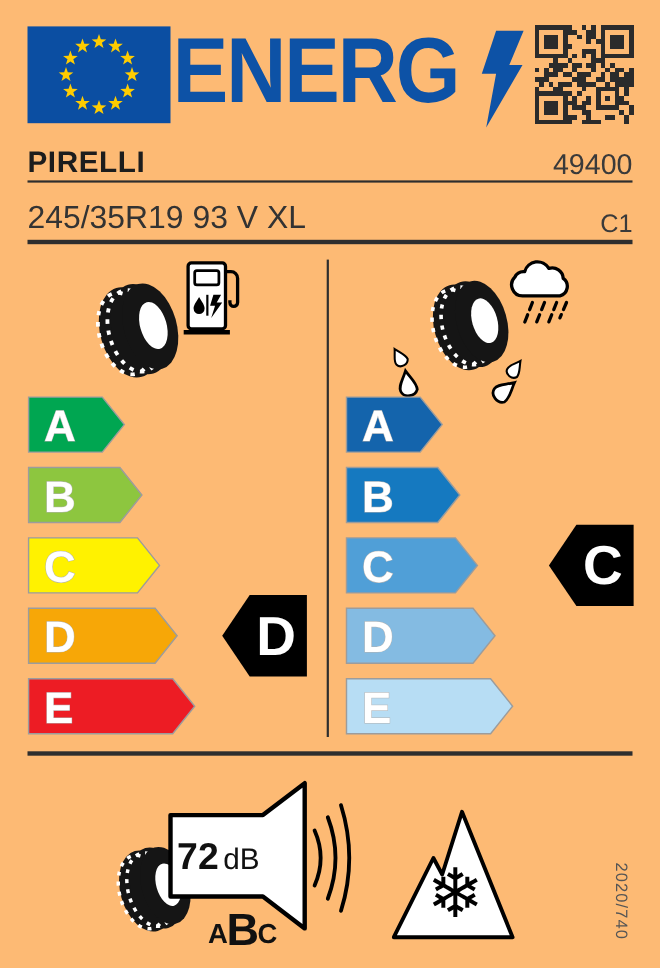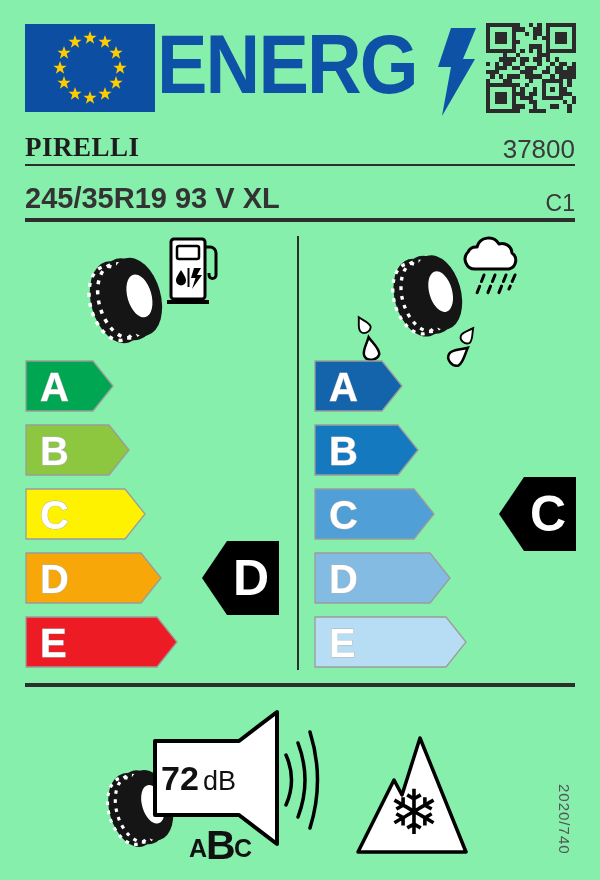--- a/index.html
+++ b/index.html
@@ -1,28 +1,28 @@
 <!DOCTYPE html>
 <html><head>
 <meta charset="utf-8">
 <style>
   html,body{margin:0;padding:0;background:#fff;}
-  .label{position:relative;width:600px;height:880px;background:#86efac;overflow:hidden;
+  .label{position:relative;width:600px;height:880px;background:#fdba74;overflow:hidden;
          font-family:"Liberation Sans",sans-serif;color:#333;}
   .rule{position:absolute;background:#2e2e2e;}
 
   
   #energ{position:absolute;left:157px;top:22px;font-size:84px;font-weight:bold;
          color:#0d52a6;letter-spacing:-2px;line-height:1;
          transform:scaleX(.9);transform-origin:left top;white-space:nowrap;}
   
-  #brand{position:absolute;left:25px;top:132px;font-family:Liberation Serif, serif;
+  #brand{position:absolute;left:25px;top:132px;font-family:Liberation Sans, sans-serif;
          font-weight:bold;font-size:27px;color:#1d1d1d;letter-spacing:.5px;}
   #article{position:absolute;right:25px;top:134px;font-size:26px;color:#3a3a3a;}
-  #size{position:absolute;left:25px;top:182px;font-size:29px;color:#333;font-weight:bold;}
+  #size{position:absolute;left:25px;top:182px;font-size:29px;color:#333;}
   #tclass{position:absolute;right:25px;top:190px;font-size:23px;color:#3a3a3a;text-align:center;}
   #reg{position:absolute;left:556px;top:784px;writing-mode:vertical-rl;
        font-size:15px;color:#555;letter-spacing:1px;}
 
   
   .band{position:absolute;overflow:visible;}
   .band polygon{stroke:#9c9c9c;stroke-width:1.3;}
   .band text{font-family:"Liberation Sans",sans-serif;font-weight:bold;font-size:40px;
              fill:#fff;stroke:#b3b3b3;stroke-width:.9px;paint-order:stroke;}
   .indicator{position:absolute;overflow:visible;}
@@ -302,21 +302,21 @@
         <rect x="7" y="20" width="1" height="1"></rect>
         <rect x="10" y="20" width="1" height="1"></rect>
         <rect x="11" y="20" width="1" height="1"></rect>
         <rect x="12" y="20" width="1" height="1"></rect>
         <rect x="13" y="20" width="1" height="1"></rect>
         <rect x="19" y="20" width="1" height="1"></rect>
       </g>
   </svg>
 
   <div id="brand">PIRELLI</div>
-  <div id="article">37800</div>
+  <div id="article">49400</div>
   <div class="rule" style="left:25px;top:164px;width:550px;height:2px"></div>
 
   <div id="size">245/35R19 93 V XL</div>
   <div id="tclass">C1</div>
   <div class="rule" style="left:25px;top:218px;width:550px;height:4px"></div>
 
   <div class="rule" style="left:297px;top:236px;width:2px;height:434px"></div>
 
   <svg class="icon" style="left:84px;top:250px" width="82" height="100" viewBox="0 0 82 100">
     <g transform="rotate(-16 41 50)">

